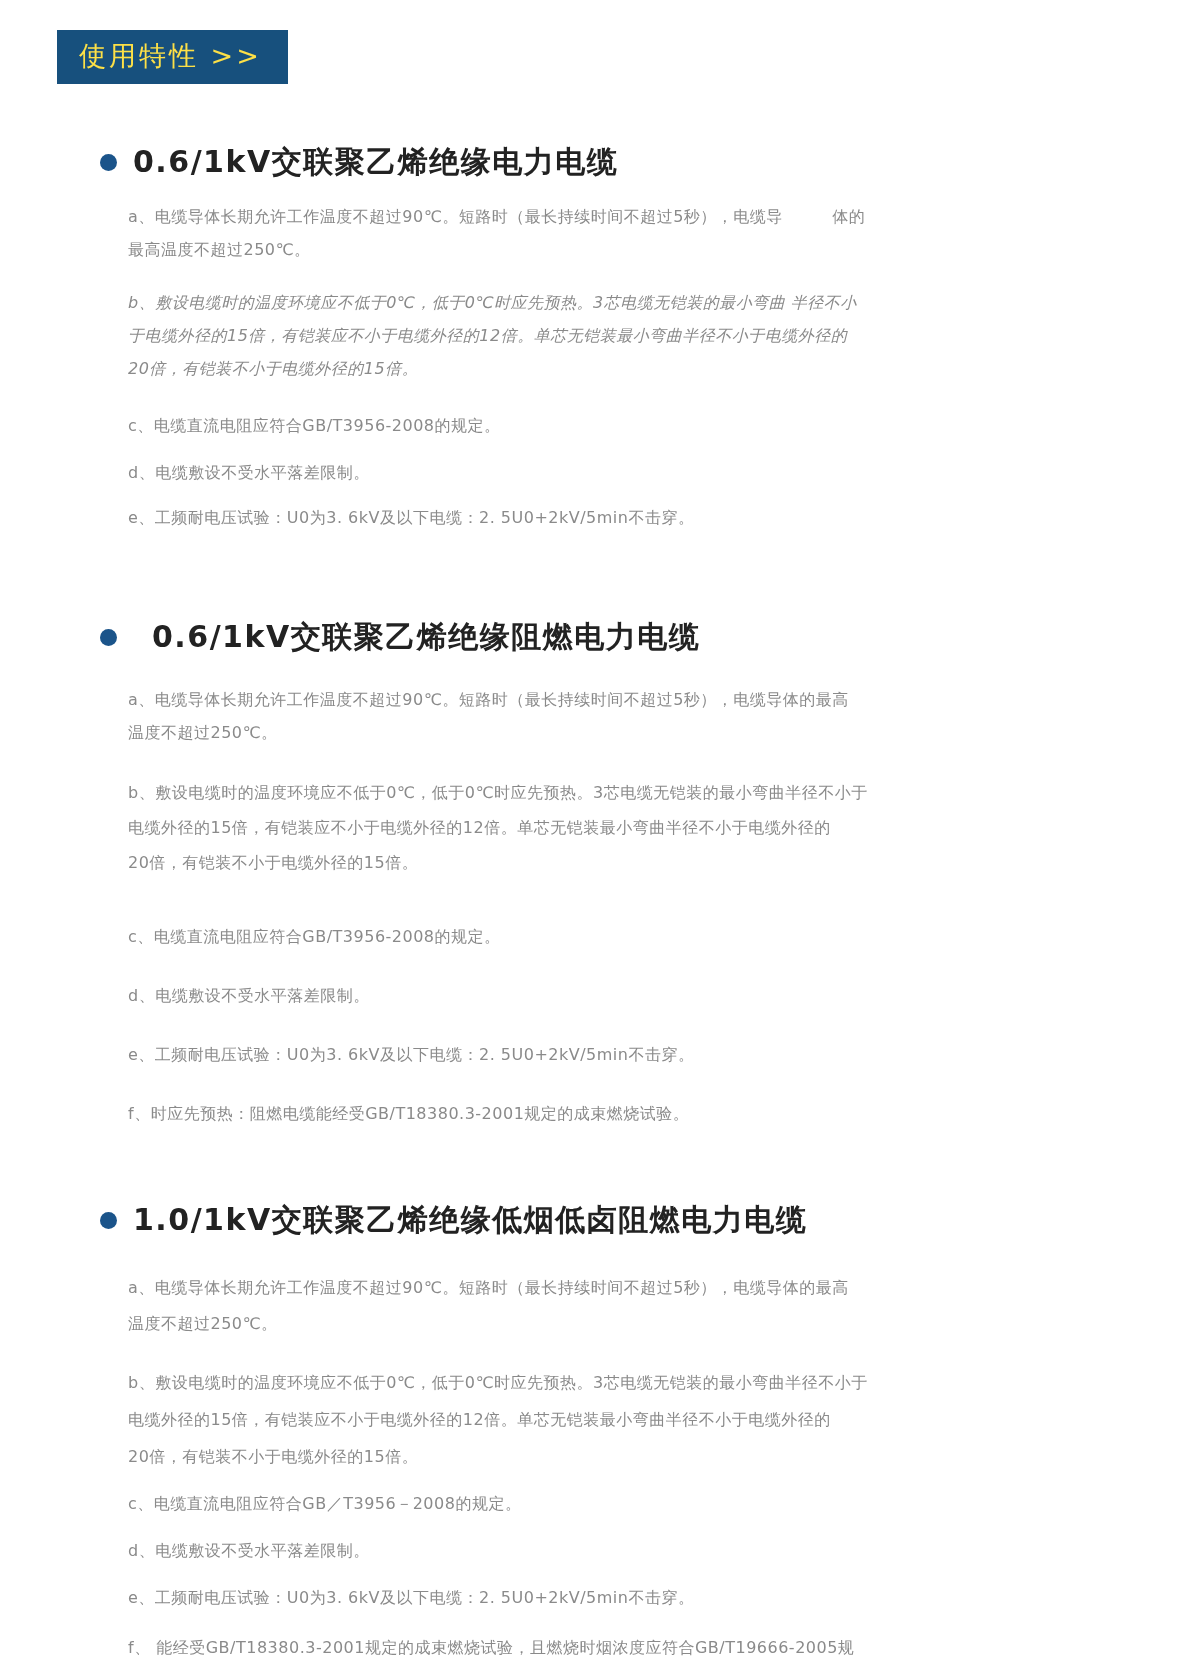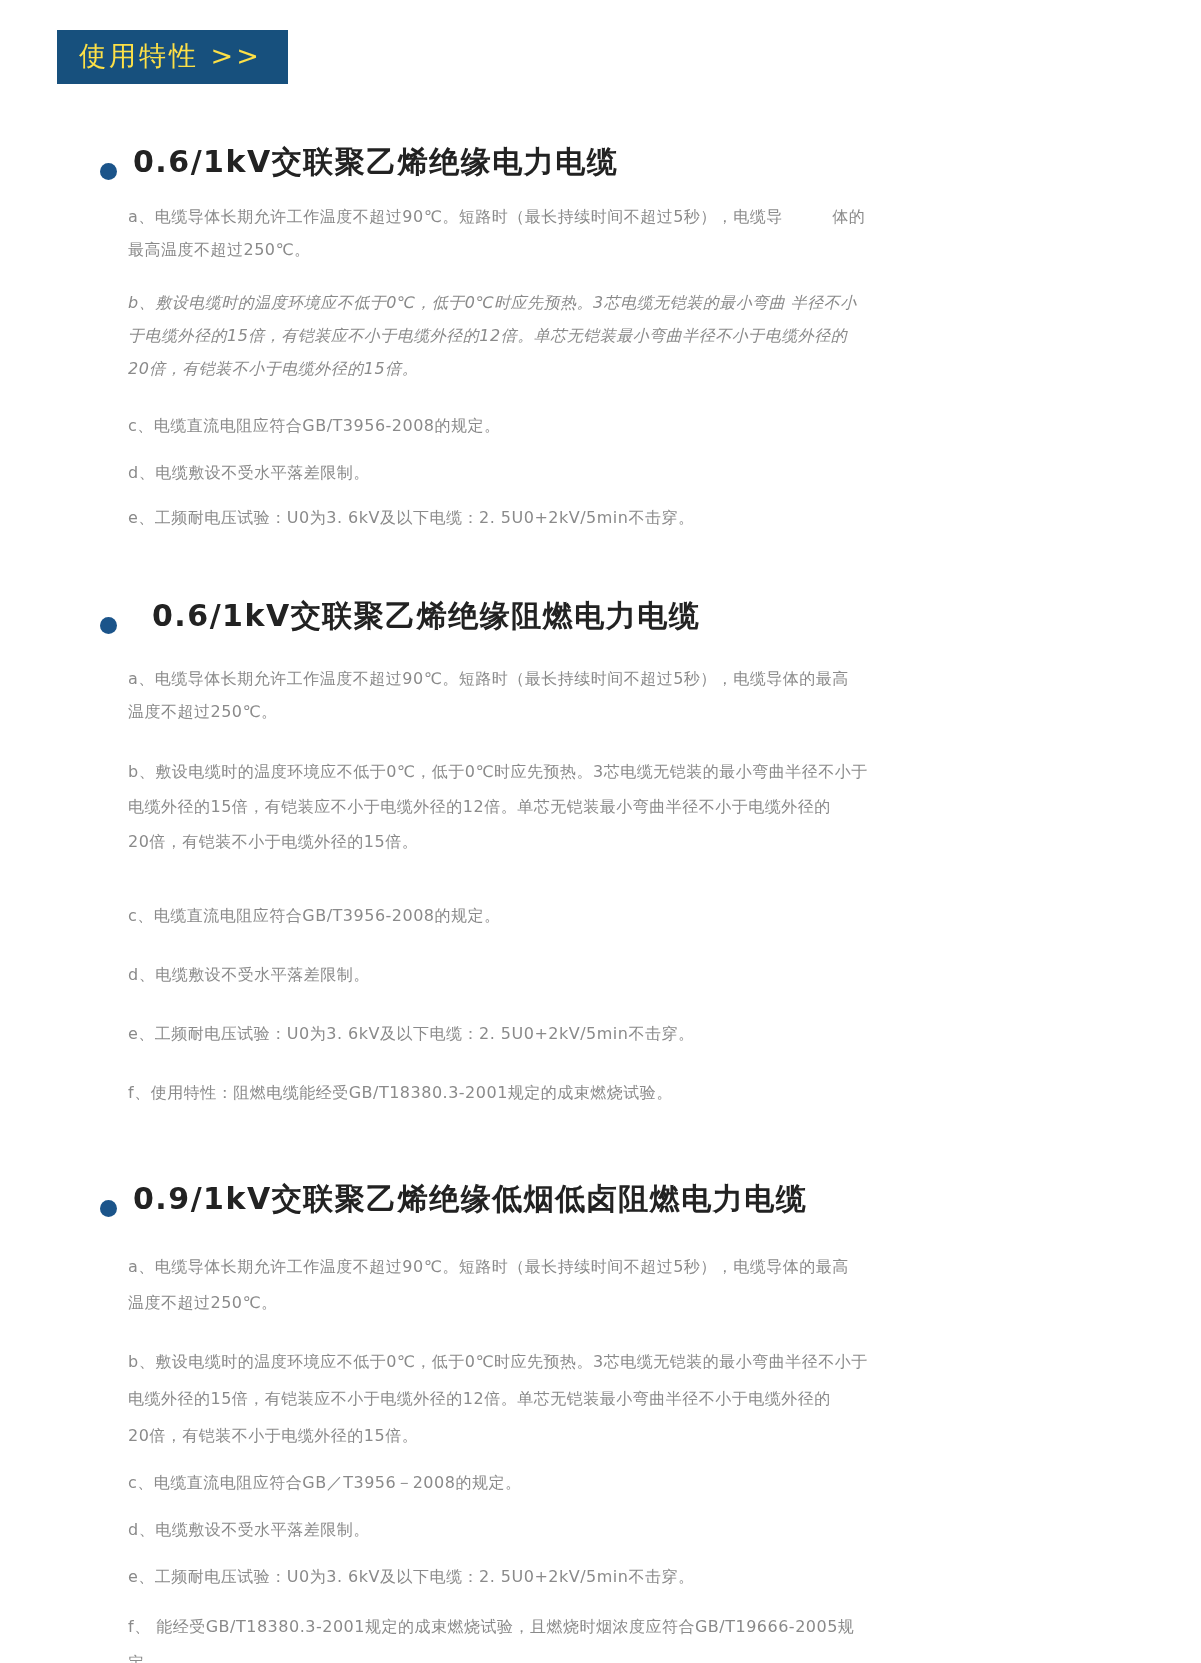--- a/index.html
+++ b/index.html
@@ -20,26 +20,26 @@
     padding:11px 26px 13px 22px;
     line-height:1.1;
   }
   .content{
     width:980px;
     margin:0 0 0 100px;
   }
   .section{margin:0;padding:0;}
   .section-heading{
     display:flex;
-    align-items:flex-end;
+    align-items:center;
     gap:16px;
     margin:0;
   }
   .s1 .section-heading{margin-top:60px;}
-  .s2 .section-heading{margin-top:64px;gap:35px;}
+  .s2 .section-heading{margin-top:85px;gap:35px;}
   .s3 .section-heading{margin-top:72px;}
   .bullet{
     width:17px;height:17px;
     border-radius:50%;
     background:#1b548a;
     flex:0 0 auto;
     margin-top:2px;
   }
   .section-title{
     font-size:30px;
@@ -111,28 +111,28 @@
     </div>
     <div class="paras">
       <p class="para p-a">a、电缆导体长期允许工作温度不超过90℃。短路时（最长持续时间不超过5秒），电缆导体的最高
 温度不超过250℃。</p>
       <p class="para p-b">b、敷设电缆时的温度环境应不低于0℃，低于0℃时应先预热。3芯电缆无铠装的最小弯曲半径不小于
 电缆外径的15倍，有铠装应不小于电缆外径的12倍。单芯无铠装最小弯曲半径不小于电缆外径的
 20倍，有铠装不小于电缆外径的15倍。</p>
       <p class="para p-c">c、电缆直流电阻应符合GB/T3956-2008的规定。</p>
       <p class="para p-d">d、电缆敷设不受水平落差限制。</p>
       <p class="para p-e">e、工频耐电压试验：U0为3. 6kV及以下电缆：2. 5U0+2kV/5min不击穿。</p>
-      <p class="para p-f">f、使用特性：阻燃电缆能经受GB/T18380.3-2001规定的成束燃烧试验。</p>
+      <p class="para p-f">f、时应先预热：阻燃电缆能经受GB/T18380.3-2001规定的成束燃烧试验。</p>
     </div>
   </div>
 
   <div class="section s3">
     <div class="section-heading">
       <span class="bullet"></span>
-      <span class="section-title">0.9/1kV交联聚乙烯绝缘低烟低卤阻燃电力电缆</span>
+      <span class="section-title">1.0/1kV交联聚乙烯绝缘低烟低卤阻燃电力电缆</span>
     </div>
     <div class="paras">
       <p class="para p-a">a、电缆导体长期允许工作温度不超过90℃。短路时（最长持续时间不超过5秒），电缆导体的最高
 温度不超过250℃。</p>
       <p class="para p-b">b、敷设电缆时的温度环境应不低于0℃，低于0℃时应先预热。3芯电缆无铠装的最小弯曲半径不小于
 电缆外径的15倍，有铠装应不小于电缆外径的12倍。单芯无铠装最小弯曲半径不小于电缆外径的
 20倍，有铠装不小于电缆外径的15倍。</p>
       <p class="para p-c">c、电缆直流电阻应符合GB／T3956－2008的规定。</p>
       <p class="para p-d">d、电缆敷设不受水平落差限制。</p>
       <p class="para p-e">e、工频耐电压试验：U0为3. 6kV及以下电缆：2. 5U0+2kV/5min不击穿。</p>

